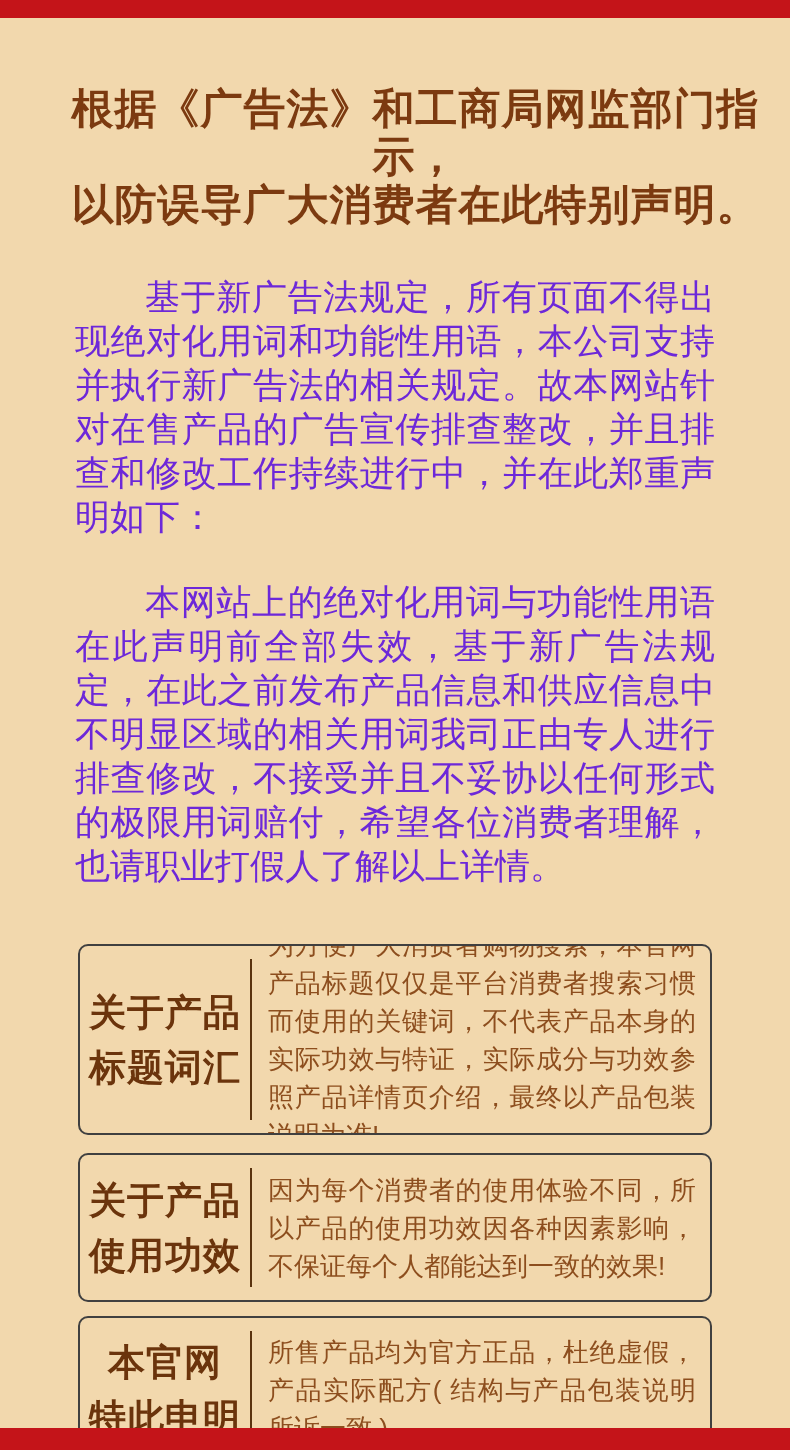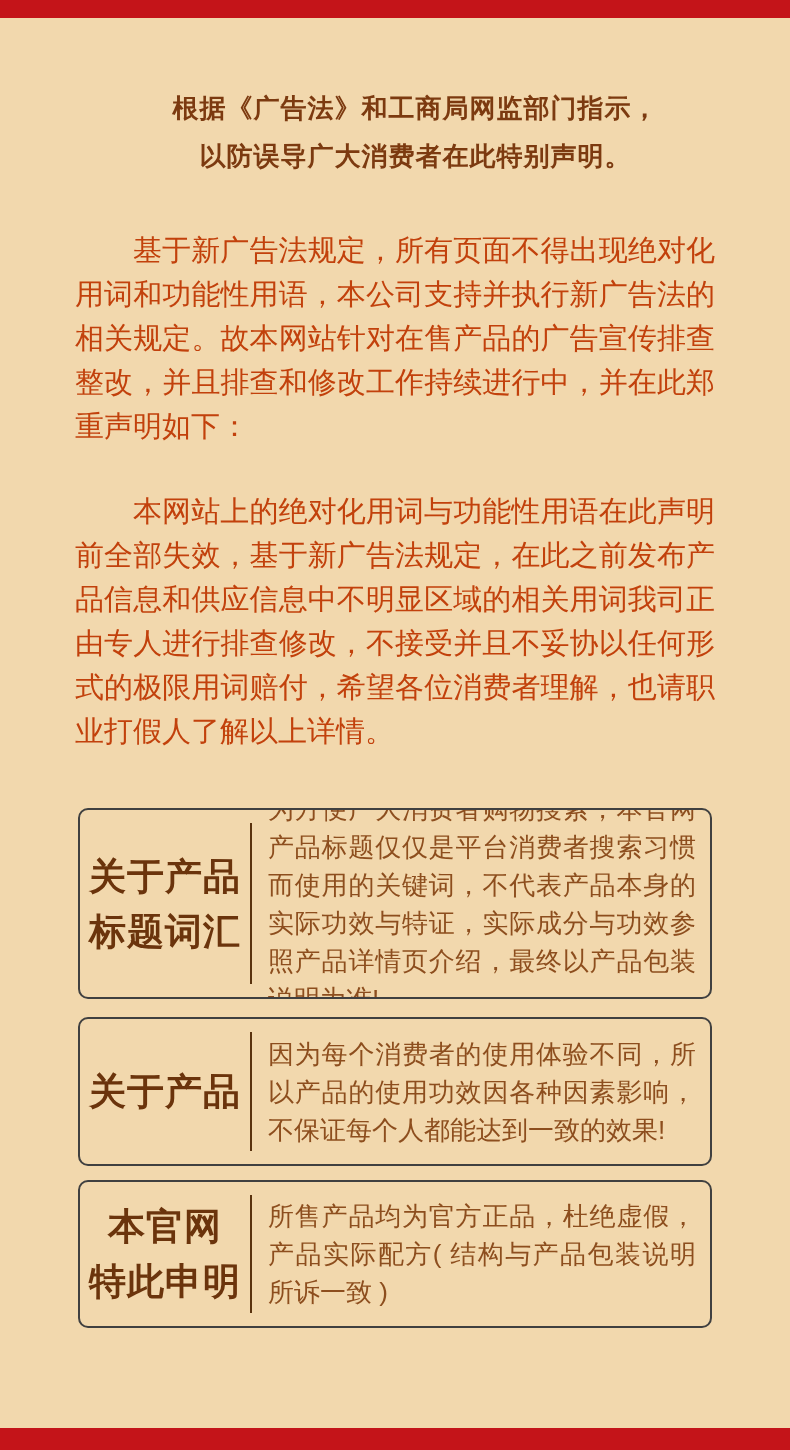--- a/index.html
+++ b/index.html
@@ -19,35 +19,35 @@
     left: 0;
     width: 100%;
     background: #c41419;
   }
   .band.top { top: 0; height: 18px; }
   .band.bottom { bottom: 0; height: 22px; }
 
   .title {
     margin: 85px 0 0;
     text-align: center;
-    font-size: 26px;
+    font-size: 42px;
     line-height: 48px;
     font-weight: bold;
     color: #7c3a10;
     letter-spacing: 1px;
     padding-left: 41px;
   }
 
   .body-para {
     margin: 0 75px;
-    font-size: 29px;
+    font-size: 35px;
     line-height: 44px;
     text-align: justify;
     text-indent: 2em;
-    color: #c2410c;
+    color: #6d28d9;
   }
   .body-para.first { margin-top: 47px; }
   .body-para.second { margin-top: 41px; }
 
   .boxes { margin: 55px 78px 0; }
   .notice-box {
     box-sizing: border-box;
     display: flex;
     align-items: center;
     border: 2px solid #404040;
@@ -117,20 +117,21 @@
         <span>关于产品</span><br>
         <span>标题词汇</span>
       </div>
       <div class="box-divider"></div>
       <div class="box-content">为方便广大消费者购物搜索，本官网产品标题仅仅是平台消费者搜索习惯而使用的关键词，不代表产品本身的实际功效与特证，实际成分与功效参照产品详情页介绍，最终以产品包装说明为准!</div>
     </section>
 
     <section class="notice-box b2">
       <div class="box-label">
         <span>关于产品</span><br>
+        <span>使用功效</span>
       </div>
       <div class="box-divider"></div>
       <div class="box-content">因为每个消费者的使用体验不同，所以产品的使用功效因各种因素影响，不保证每个人都能达到一致的效果!</div>
     </section>
 
     <section class="notice-box b3">
       <div class="box-label">
         <span>本官网</span><br>
         <span>特此申明</span>
       </div>

